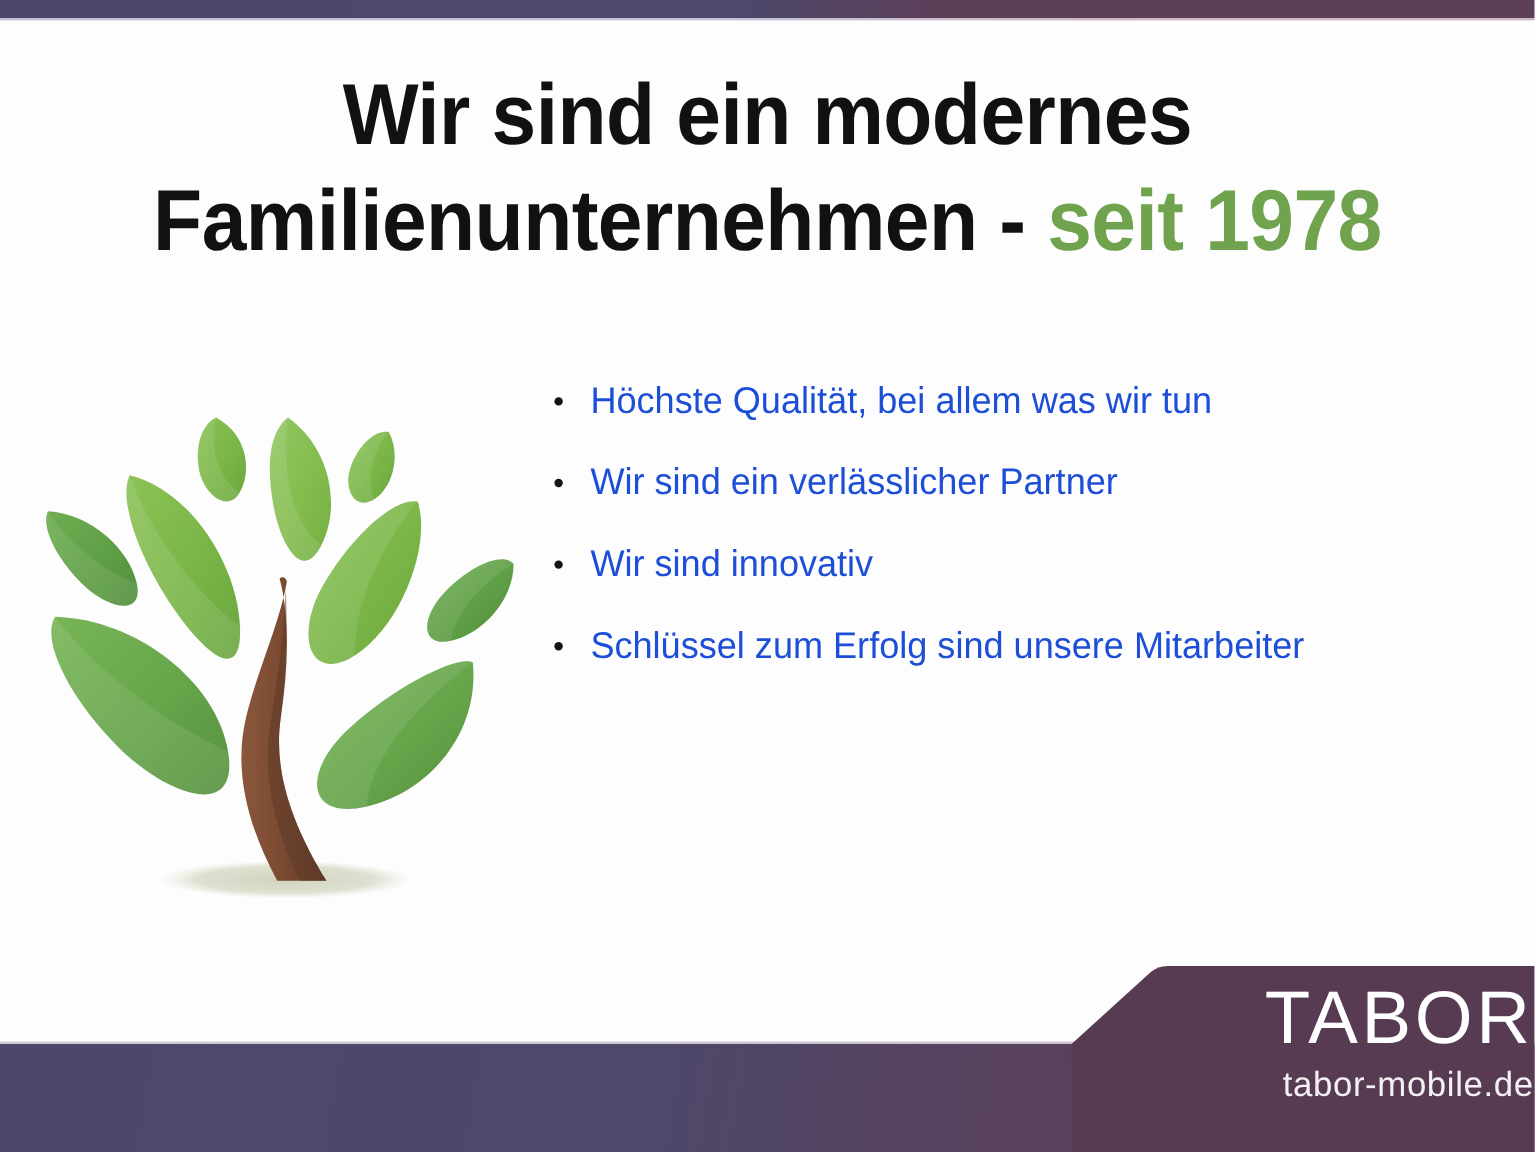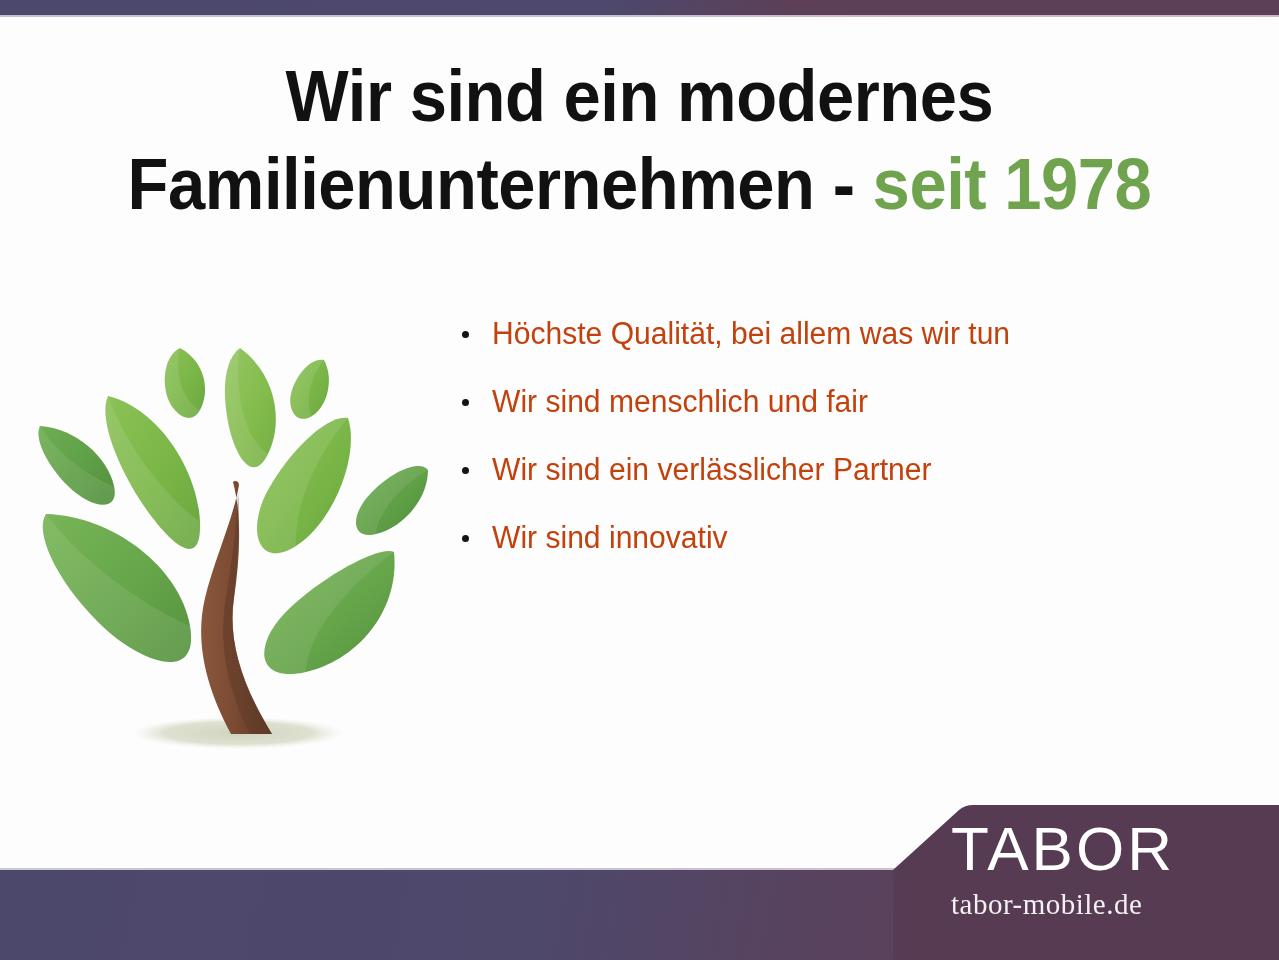--- a/index.html
+++ b/index.html
@@ -66,21 +66,21 @@
     list-style: none;
     margin: 0;
     padding: 0;
   }
   .bullet-item {
     position: relative;
     height: 68px;
     line-height: 68px;
     padding-left: 37px;
     font-size: 31px;
-    color: #c2410c;
+    color: #1d4ed8;
     white-space: nowrap;
     font-family: "Liberation Sans Narrow", "Liberation Sans", "DejaVu Sans", sans-serif;
   }
   .bullet-item .dot {
     position: absolute;
     left: 7px;
     top: 50%;
     margin-top: -3px;
     width: 7px;
     height: 7px;
@@ -125,42 +125,42 @@
   .logo-plaque {
     position: absolute;
     left: 885px;
     top: 800px;
     width: 394px;
     height: 160px;
   }
   .logo-plaque svg { display: block; }
   .logo-text {
     position: absolute;
-    left: 951px;
+    left: 988px;
     top: 816px;
     width: 290px;
-    text-align: left;
+    text-align: right;
   }
   .logo-word {
     display: block;
     color: #ffffff;
     font-size: 62px;
     line-height: 66px;
     font-weight: 400;
     letter-spacing: 3px;
     font-family: "Liberation Sans Narrow", "Liberation Sans", "DejaVu Sans", sans-serif;
   }
   .logo-domain {
     display: block;
     color: #f4f0f3;
     font-size: 29px;
     line-height: 36px;
     letter-spacing: .5px;
     margin-top: 4px;
-    font-family: Liberation Serif, serif;
+    font-family: Liberation Sans, sans-serif;
   }
 </style>
 </head>
 <body>
 
 <div id="slide">
 
   <div class="top-bar"></div>
   <div class="top-bar-edge"></div>
 
@@ -256,29 +256,29 @@
     </svg>
   </div>
 
   <ul class="bullets">
     <li class="bullet-item">
       <span class="dot"></span>
       <span class="text">Höchste Qualität, bei allem was wir tun</span>
     </li>
     <li class="bullet-item">
       <span class="dot"></span>
-      <span class="text">Wir sind menschlich und fair</span>
-    </li>
-    <li class="bullet-item">
-      <span class="dot"></span>
       <span class="text">Wir sind ein verlässlicher Partner</span>
     </li>
     <li class="bullet-item">
       <span class="dot"></span>
       <span class="text">Wir sind innovativ</span>
+    </li>
+    <li class="bullet-item">
+      <span class="dot"></span>
+      <span class="text">Schlüssel zum Erfolg sind unsere Mitarbeiter</span>
     </li>
   </ul>
 
   <div class="bottom-band-edge"></div>
   <div class="bottom-band"></div>
 
   <div class="logo-plaque">
     <svg viewBox="0 0 394 160" width="394" height="160" xmlns="http://www.w3.org/2000/svg" aria-hidden="true">
       <path d="M8 160 L8 70 L74 10 Q80 5 88 5 L394 5 L394 160 Z" fill="#563b52"></path>
     </svg>

